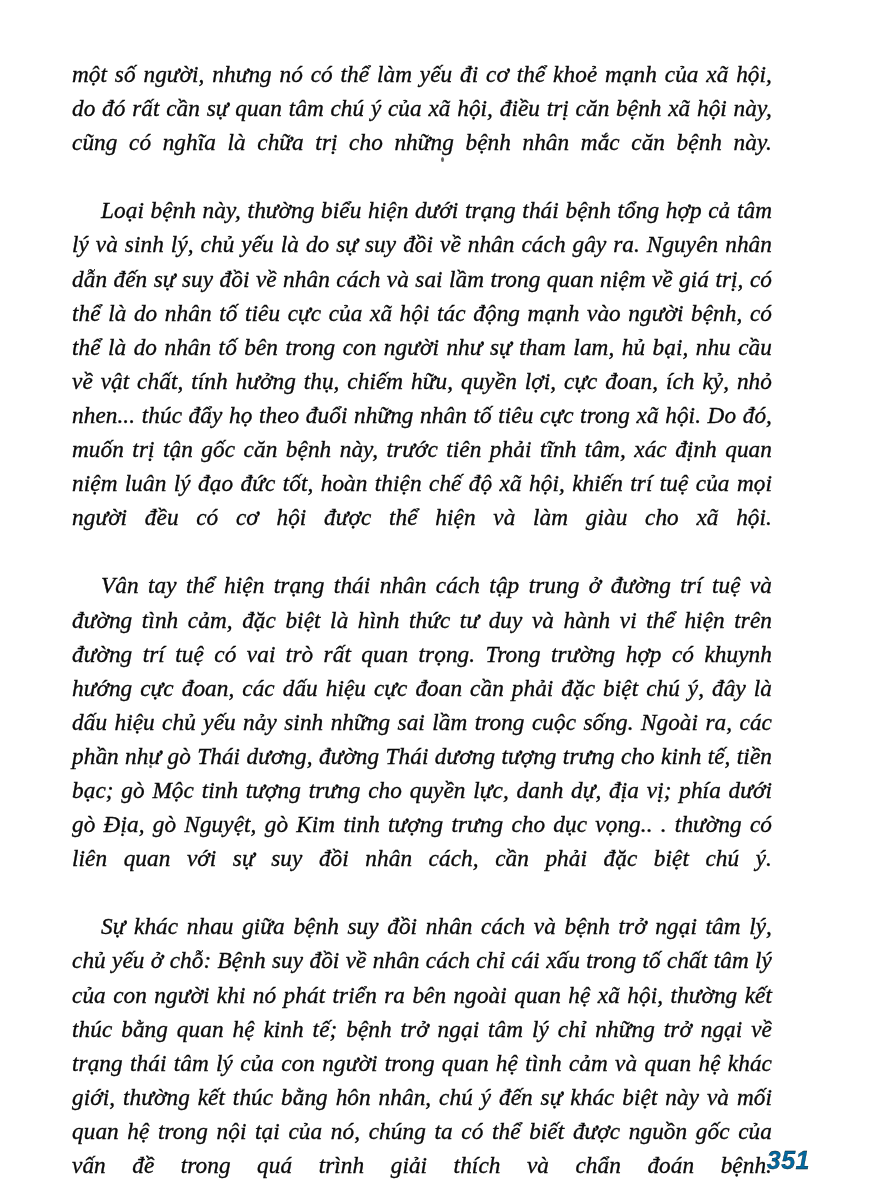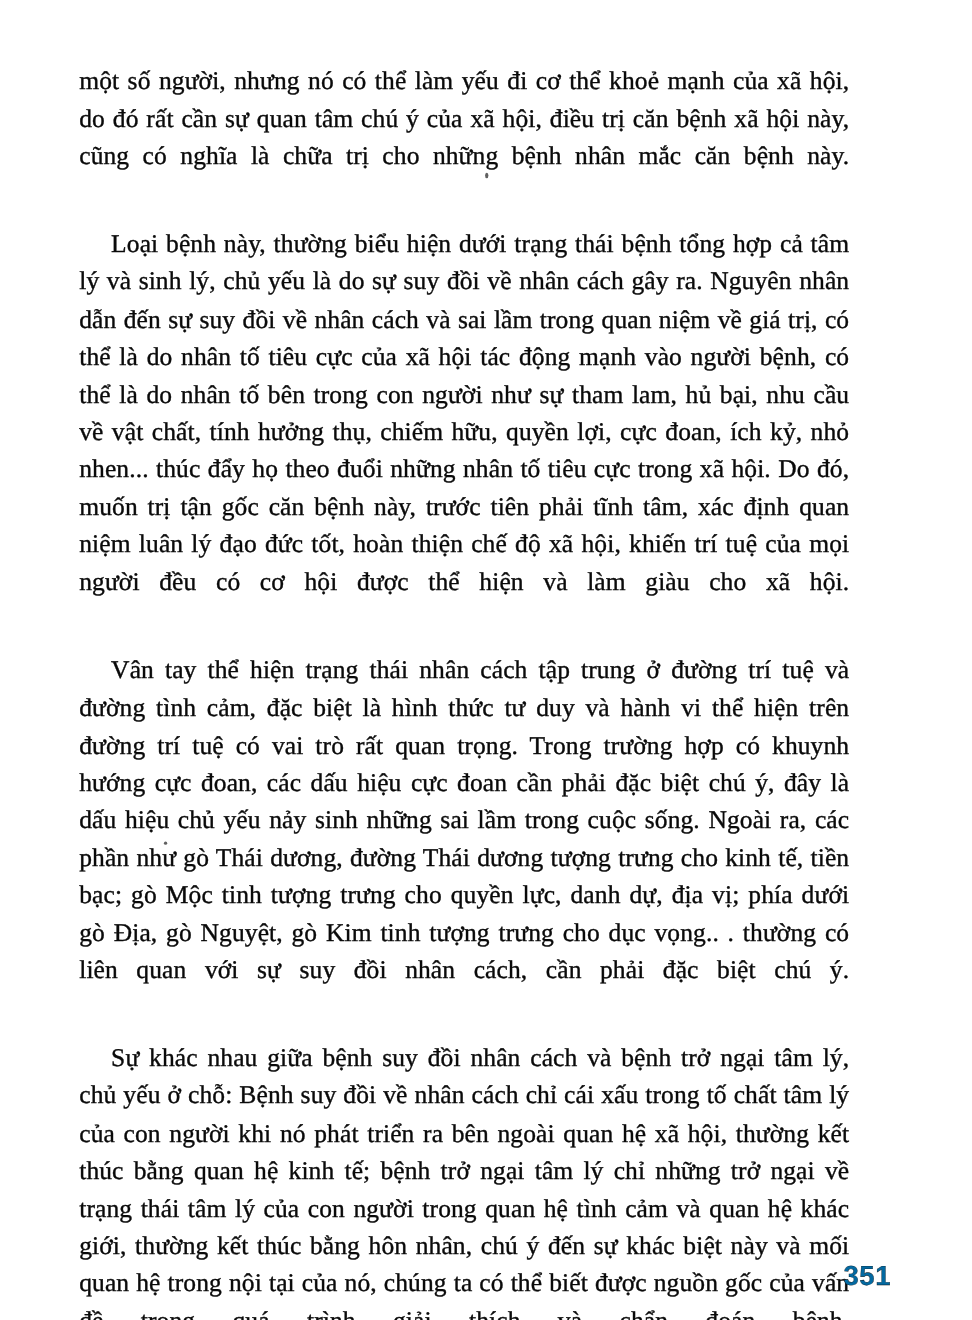--- a/index.html
+++ b/index.html
@@ -10,20 +10,21 @@
   }
 
   .page {
     position: relative;
     width: 884px;
     height: 1200px;
     margin: 0 auto;
     background: #ffffff;
     overflow: hidden;
     box-sizing: border-box;
+    font-style: italic;
   }
 
   
   .textblock {
     position: absolute;
     left: 72px;
     top: 57px;
     width: 700px;
   }
 
@@ -52,21 +53,21 @@
   }
 
   
   .para::after {
     content: "";
     display: inline-block;
     width: 100%;
   }
 
   .para + .para {
-    margin-top: 12px;
+    margin-top: 0;
   }
 
   
   .folio {
     position: absolute;
     right: 74px;
     top: 1146px;
     font-family: "Liberation Sans", "DejaVu Sans", sans-serif;
     font-size: 25px;
     font-weight: bold;

